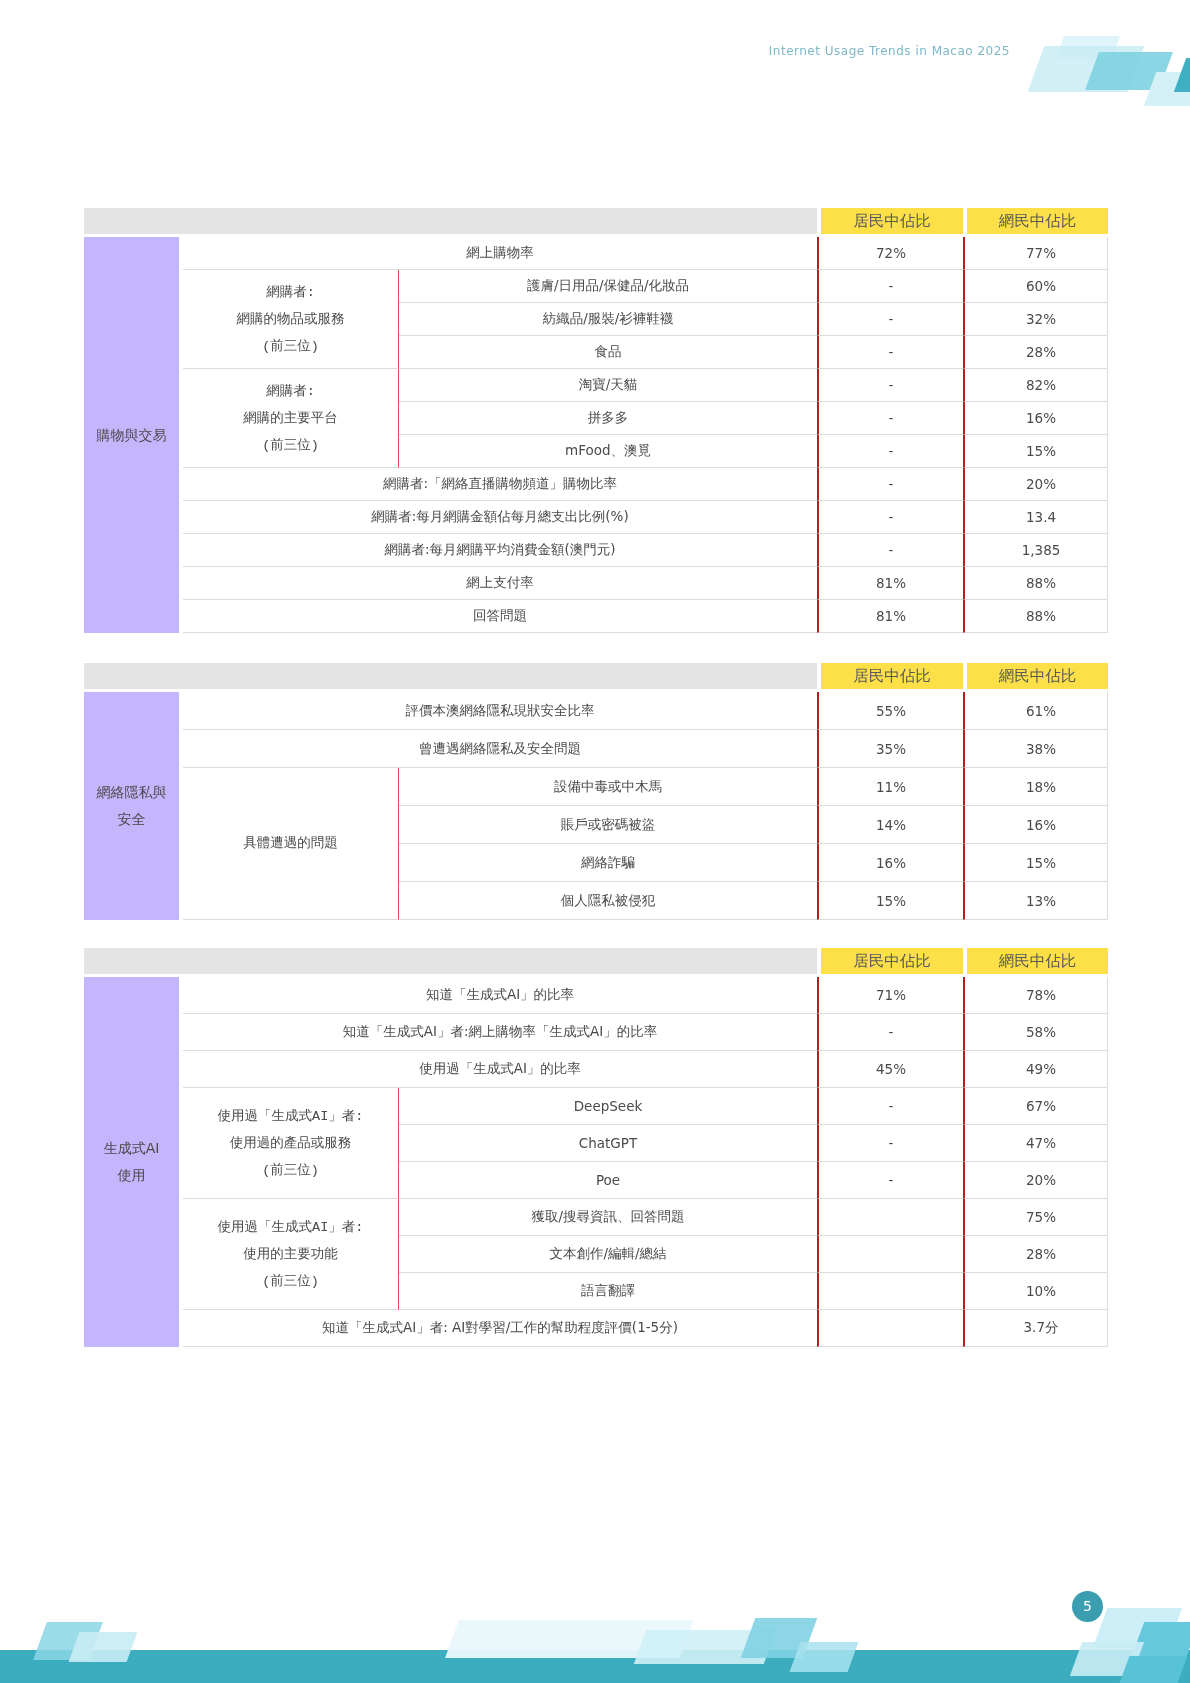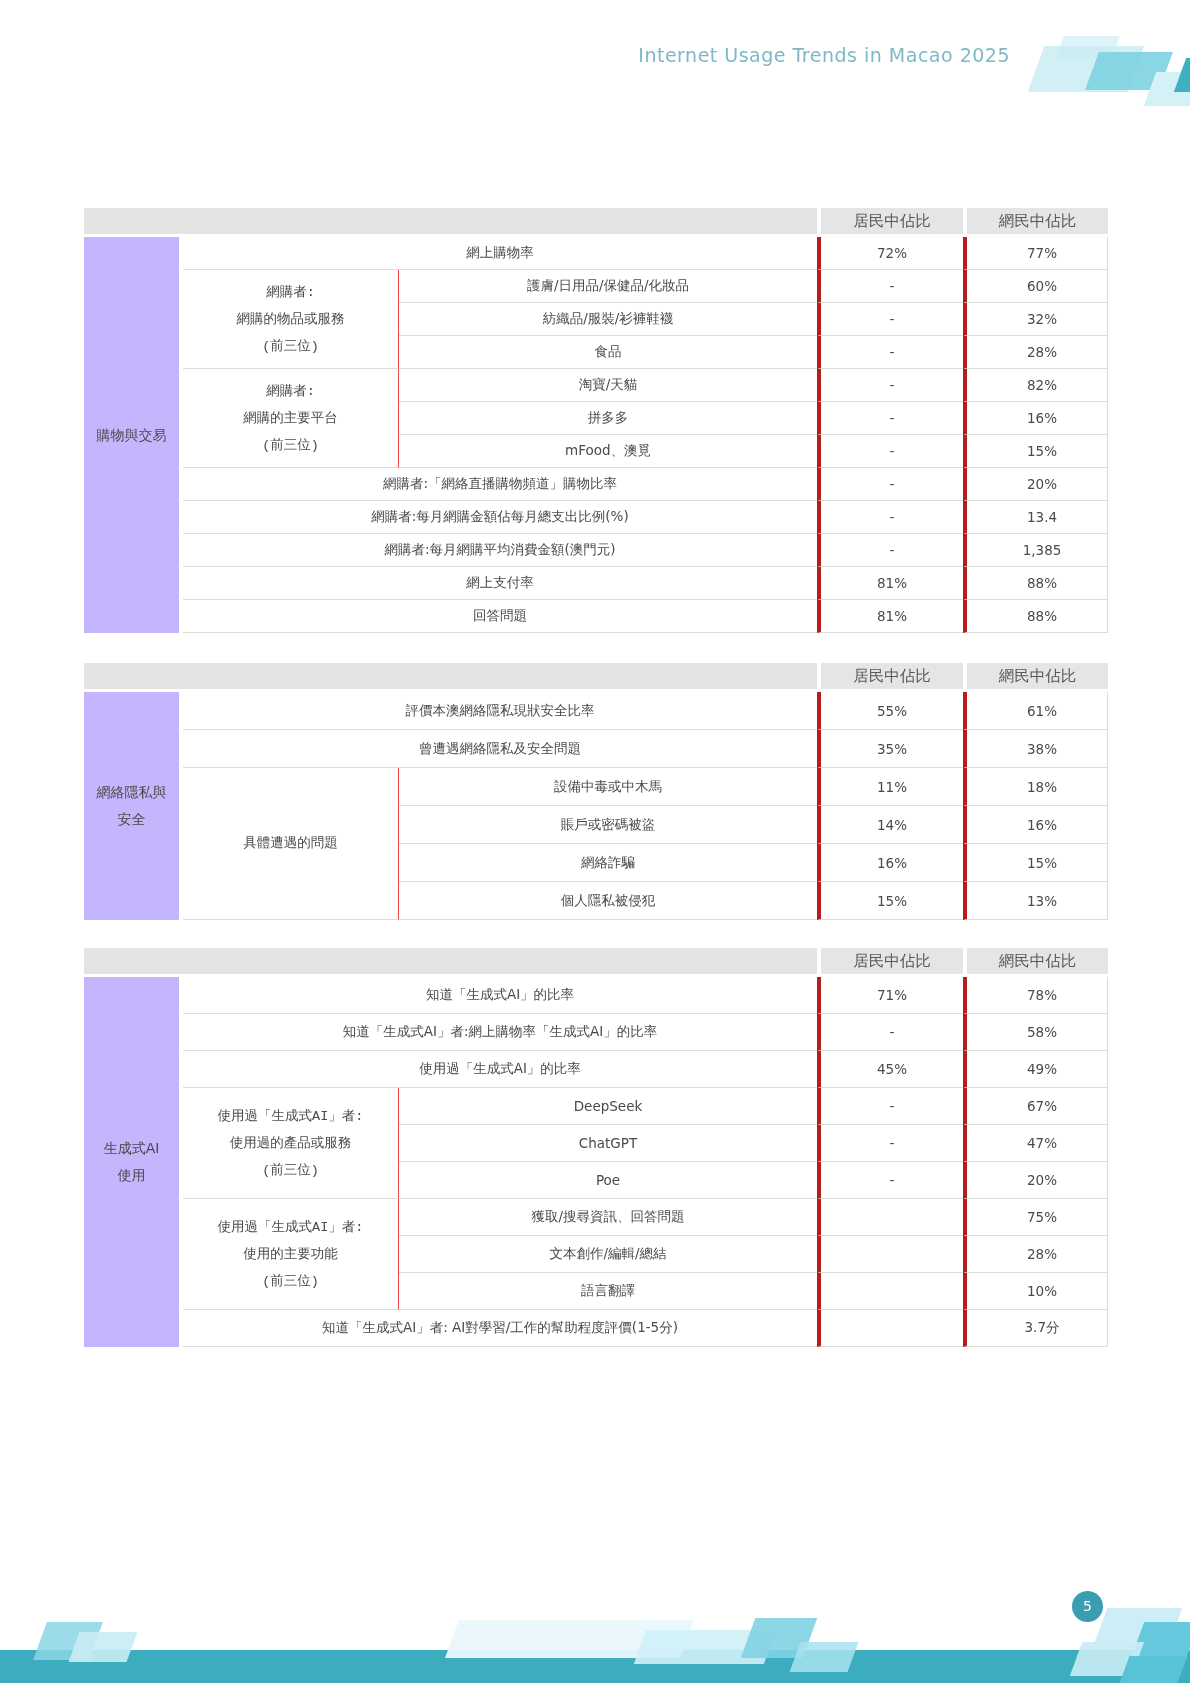--- a/index.html
+++ b/index.html
@@ -9,54 +9,54 @@
     width:1190px; height:1683px;
     background:#ffffff;
     overflow:hidden;
     font-family:"DejaVu Sans","Liberation Sans",sans-serif;
     color:#4a4a4a;
   }
 
   
   .doc-title {
     position:absolute; top:44px; right:180px;
-    font-size:19px; letter-spacing:0.5px;
+    font-size:12px; letter-spacing:0.5px;
     color:#7db8c7;
   }
   .para {
     position:absolute;
     transform:skewX(-20deg);
   }
 
   
   .tbl-wrap { position:absolute; left:84px; width:1024px; }
   table { width:100%; border-collapse:separate; border-spacing:0; table-layout:fixed; }
   td { text-align:center; vertical-align:middle; font-size:13.5px; color:#4a4a4a; padding:2px 6px; }
 
   
   td.hdr-spacer { background:#e4e4e4; height:29px; border-bottom:3px solid #ffffff; }
   td.hdr {
-    background:#e5e5e5; height:29px;
+    background:#fde047; height:29px;
     font-size:15.5px; color:#595959;
     border-left:4px solid #ffffff;
     border-bottom:3px solid #ffffff;
   }
 
   
   td.cat {
     background:#c4b5fd;
     border-right:4px solid #ffffff;
     font-size:14px; color:#4a4a4a;
     white-space:pre-line; line-height:1.9;
   }
 
   
   td.lbl, td.sub, td.item, td.val { border-bottom:1px solid #dcdcdc; }
   td.sub { border-right:1px solid #ef4444; white-space:pre-line; line-height:2.0;font-family:Liberation Mono, monospace; }
-  td.val { border-left:4px solid #b91c1c; }
+  td.val { border-left:2px solid #b91c1c; }
   td.val.last { border-right:1px solid #dcdcdc;padding-left:16px; }
 
   .t1 td.lbl, .t1 td.item, .t1 td.val { height:33px; }
   .t2 td.lbl, .t2 td.item, .t2 td.val { height:38px; }
   .t3 td.lbl, .t3 td.item, .t3 td.val { height:37px; }
 
   
   .footer-band {
     position:absolute; left:0; top:1650px;
     width:1190px; height:33px;

